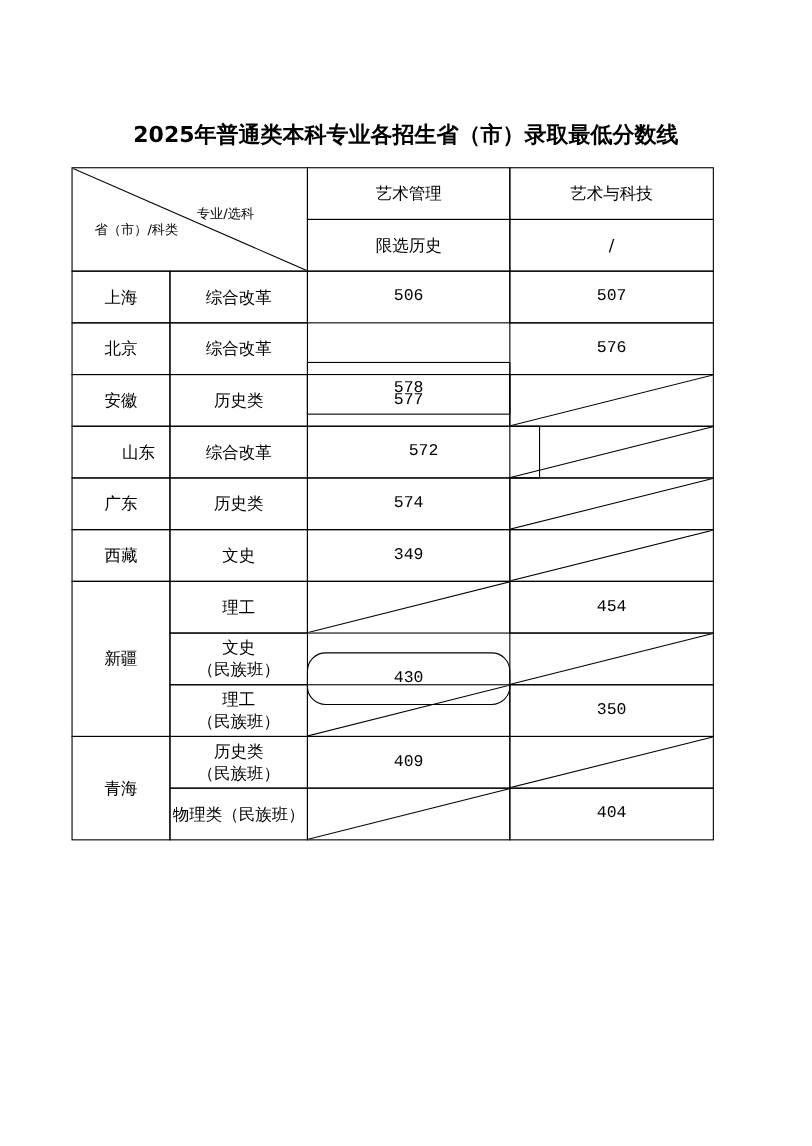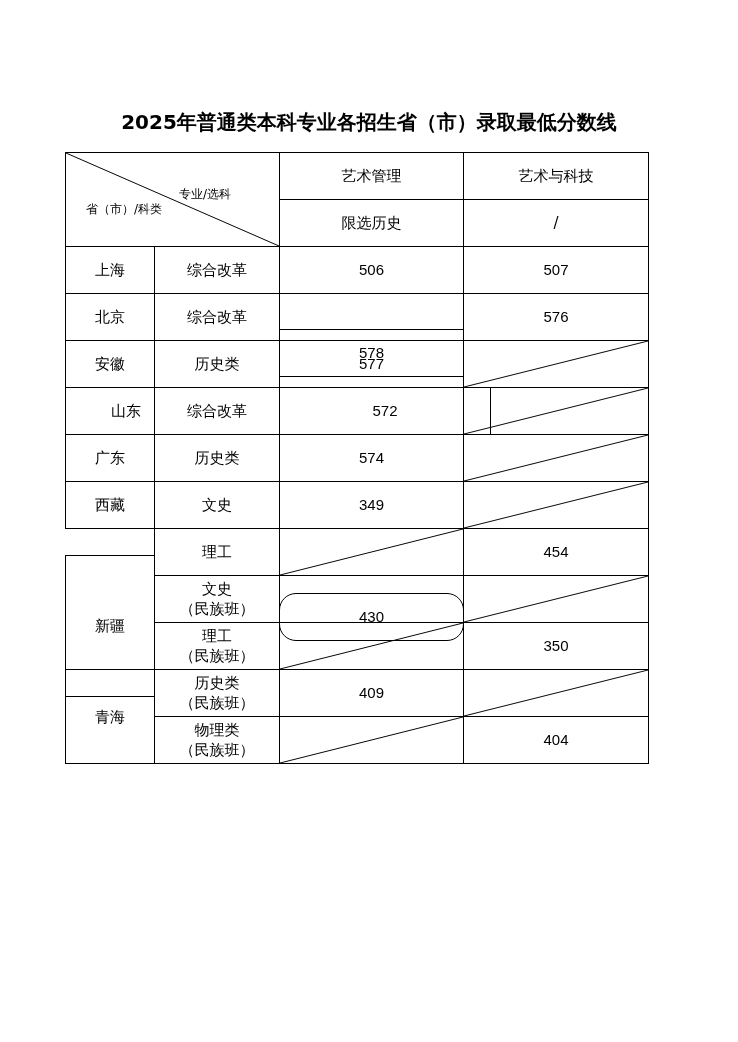--- a/index.html
+++ b/index.html
@@ -4,21 +4,21 @@
 <style>
   html, body { margin:0; padding:0; background:#ffffff; }
   body { width:738px; height:1042px; position:relative; overflow:hidden;
          font-family:"DejaVu Sans", "Liberation Sans", sans-serif; color:#000; }
   .title { position:absolute; left:0; width:738px; top:109px; text-align:center;
            font-size:20px; font-weight:bold; letter-spacing:0px; }
   .tbl { position:absolute; left:65px; top:152px; }
   .cell { position:absolute; box-sizing:border-box; border:1px solid #000;
           display:flex; align-items:center; justify-content:center; text-align:center;
           font-size:15px; line-height:22px; background:transparent; }
-  .cell.num { font-family:Liberation Sans, sans-serif; font-size:15px; }
+  .cell.num { font-family:Liberation Mono, monospace; font-size:15px; }
   .cell.hdr { font-size:15px; }
   .diag { position:absolute; left:0; top:0; width:100%; height:100%; pointer-events:none; }
   .corner-top { position:absolute; right:48px; top:30px; font-size:12px; }
   .corner-bot { position:absolute; left:20px; top:45px; font-size:12px; }
 </style>
 </head>
 <body>
 
 <div class="title">2025年普通类本科专业各招生省（市）录取最低分数线</div>
 
@@ -76,21 +76,21 @@
 
   <div class="cell" style="left:0; top:329px; width:90px; height:48px;">西藏</div>
   <div class="cell" style="left:89px; top:329px; width:126px; height:48px;">文史</div>
   <div class="cell num" style="left:214px; top:329px; width:185px; height:48px;">349</div>
   <div class="cell" style="left:398px; top:329px; width:186px; height:48px;">
     <svg class="diag" viewBox="0 0 186 48" preserveAspectRatio="none">
         <line x1="0" y1="48" x2="186" y2="0" stroke="#000" stroke-width="1"></line>
       </svg>
   </div>
 
-  <div class="cell" style="left:0; top:376px; width:90px; height:142px;margin-top:27px;">新疆</div>
+  <div class="cell" style="left:0; top:376px; width:90px; height:142px;">新疆</div>
 
   <div class="cell" style="left:89px; top:376px; width:126px; height:48px;">理工</div>
   <div class="cell" style="left:214px; top:376px; width:185px; height:48px;">
     <svg class="diag" viewBox="0 0 185 48" preserveAspectRatio="none">
         <line x1="0" y1="48" x2="185" y2="0" stroke="#000" stroke-width="1"></line>
       </svg>
   </div>
   <div class="cell num" style="left:398px; top:376px; width:186px; height:48px;">454</div>
 
   <div class="cell" style="left:89px; top:423px; width:126px; height:48px; flex-direction:column; line-height:20px;">
@@ -121,21 +121,21 @@
     <span>历史类</span>
     <span>（民族班）</span>
   </div>
   <div class="cell num" style="left:214px; top:517px; width:185px; height:48px;">409</div>
   <div class="cell" style="left:398px; top:517px; width:186px; height:48px;">
     <svg class="diag" viewBox="0 0 186 48" preserveAspectRatio="none">
         <line x1="0" y1="48" x2="186" y2="0" stroke="#000" stroke-width="1"></line>
       </svg>
   </div>
 
-  <div class="cell" style="left:89px; top:564px; width:126px; height:48px; flex-direction:column; line-height:20px;">
+  <div class="cell" style="left:89px; top:564px; width:126px; height:48px; flex-direction:row; line-height:20px;">
     <span>物理类</span>
     <span>（民族班）</span>
   </div>
   <div class="cell" style="left:214px; top:564px; width:185px; height:48px;">
     <svg class="diag" viewBox="0 0 185 48" preserveAspectRatio="none">
         <line x1="0" y1="48" x2="185" y2="0" stroke="#000" stroke-width="1"></line>
       </svg>
   </div>
   <div class="cell num" style="left:398px; top:564px; width:186px; height:48px;">404</div>
 

